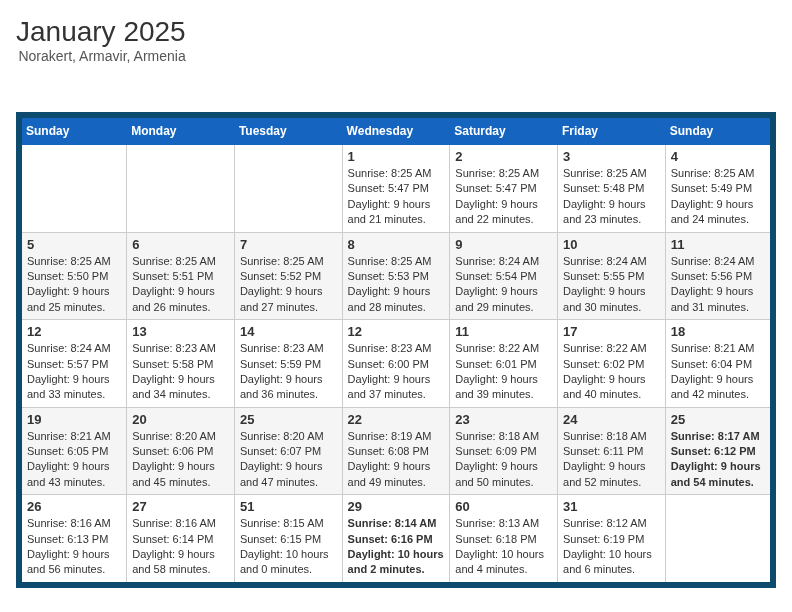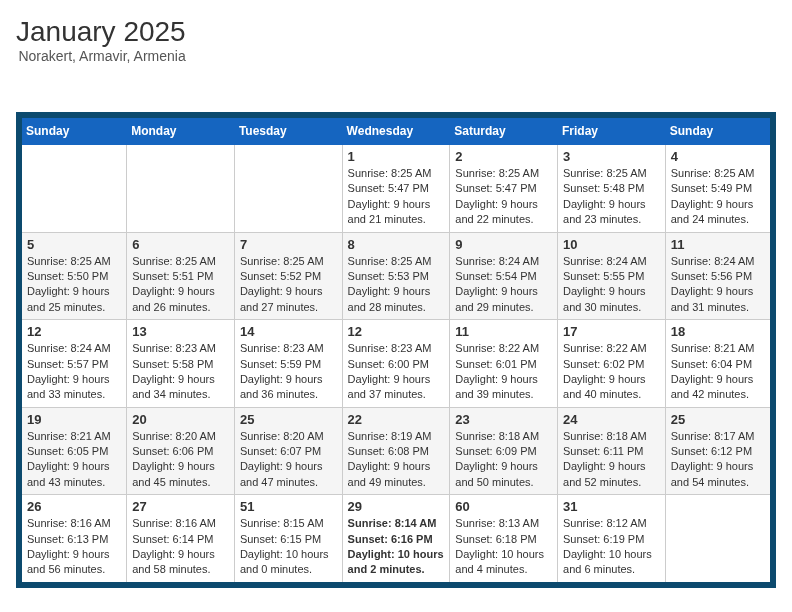--- a/index.html
+++ b/index.html
@@ -290,21 +290,21 @@
         </td>
         <td>
           <span class="day-num">24</span>
           <div class="day-info" style="white-space: pre-line;">Sunrise: 8:18 AM
 Sunset: 6:11 PM
 Daylight: 9 hours
 and 52 minutes.</div>
         </td>
         <td>
           <span class="day-num">25</span>
-          <div class="day-info" style="white-space: pre-line;">Sunrise: 8:17 AM
+          <div class="day-info" style="white-space: pre-line; font-weight: bold;">Sunrise: 8:17 AM
 Sunset: 6:12 PM
 Daylight: 9 hours
 and 54 minutes.</div>
         </td>
       </tr>
       <tr>
         <td>
           <span class="day-num">26</span>
           <div class="day-info" style="white-space: pre-line;">Sunrise: 8:16 AM
 Sunset: 6:13 PM

